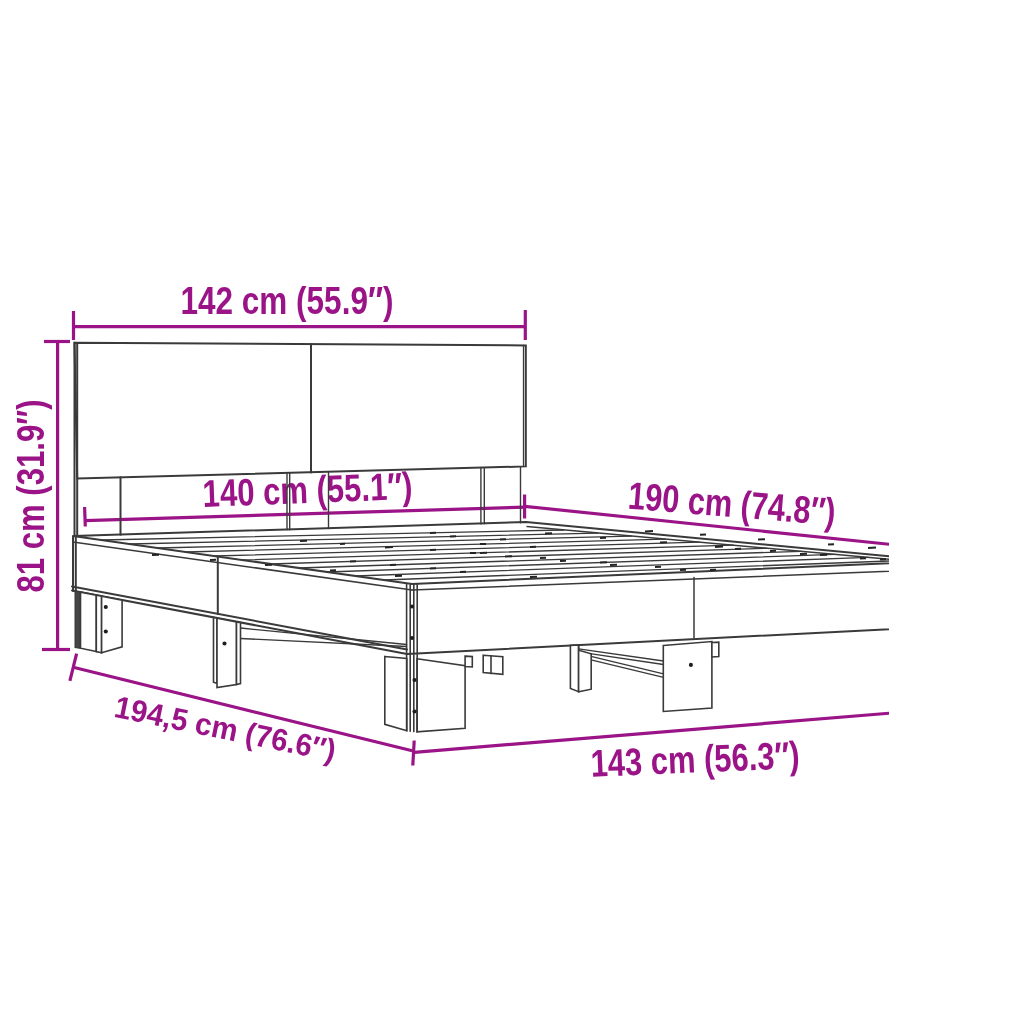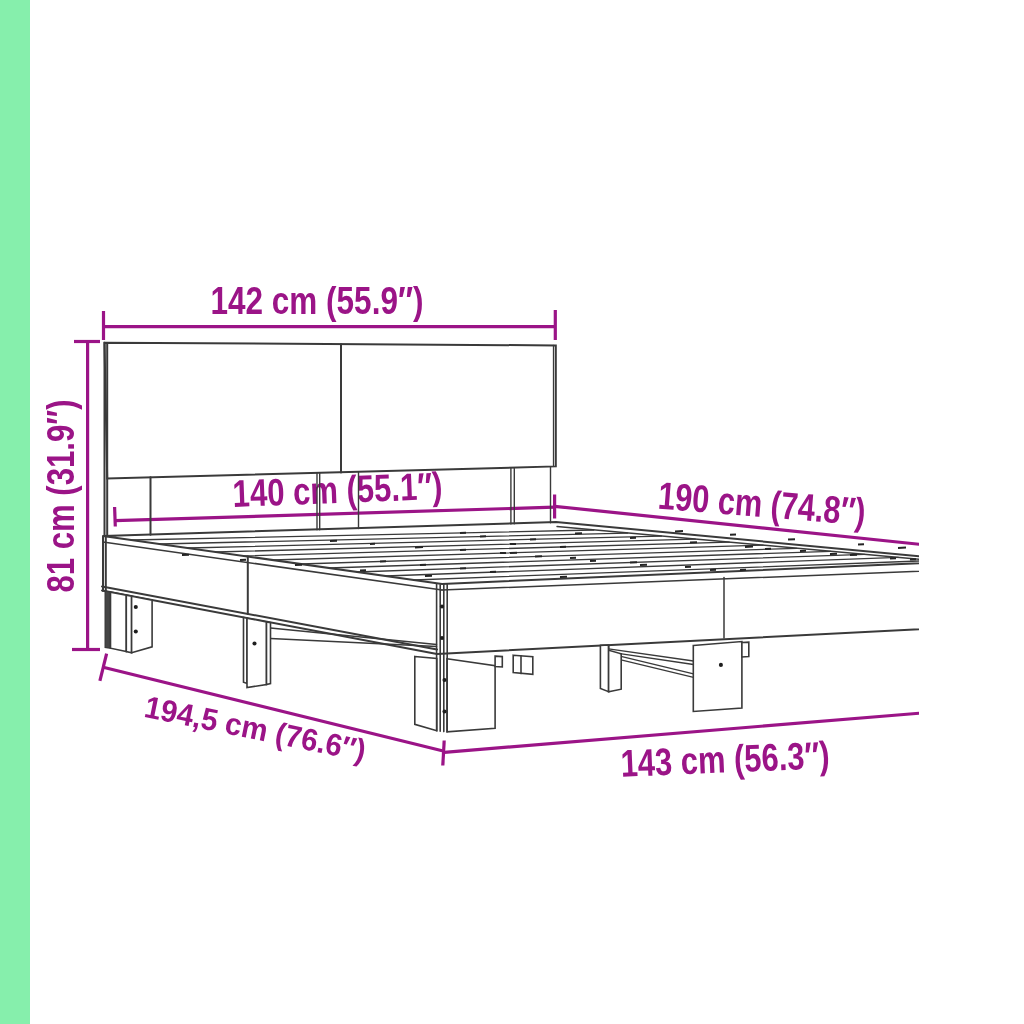--- a/index.html
+++ b/index.html
@@ -1,16 +1,16 @@
 <!DOCTYPE html>
 <html><head>
 <meta charset="utf-8">
 <style>
   html,body{margin:0;padding:0;background:#ffffff;}
-  .wrap{width:889px;height:1024px;position:relative;overflow:hidden;background:#86efac;padding-left:30px;}
+  .wrap{width:889px;height:1024px;position:relative;overflow:hidden;background:#86efac;}
   text{font-family:"Liberation Sans",sans-serif;font-weight:bold;fill:#9b1487;}
 </style>
 </head>
 <body>
 <div class="wrap">
 <svg width="1024" height="1024" viewBox="0 0 1024 1024">
 
   <rect x="0" y="0" width="1024" height="1024" fill="#ffffff"></rect>
 
   <g id="dims" stroke="#9b1487" stroke-width="3.2" fill="none">

